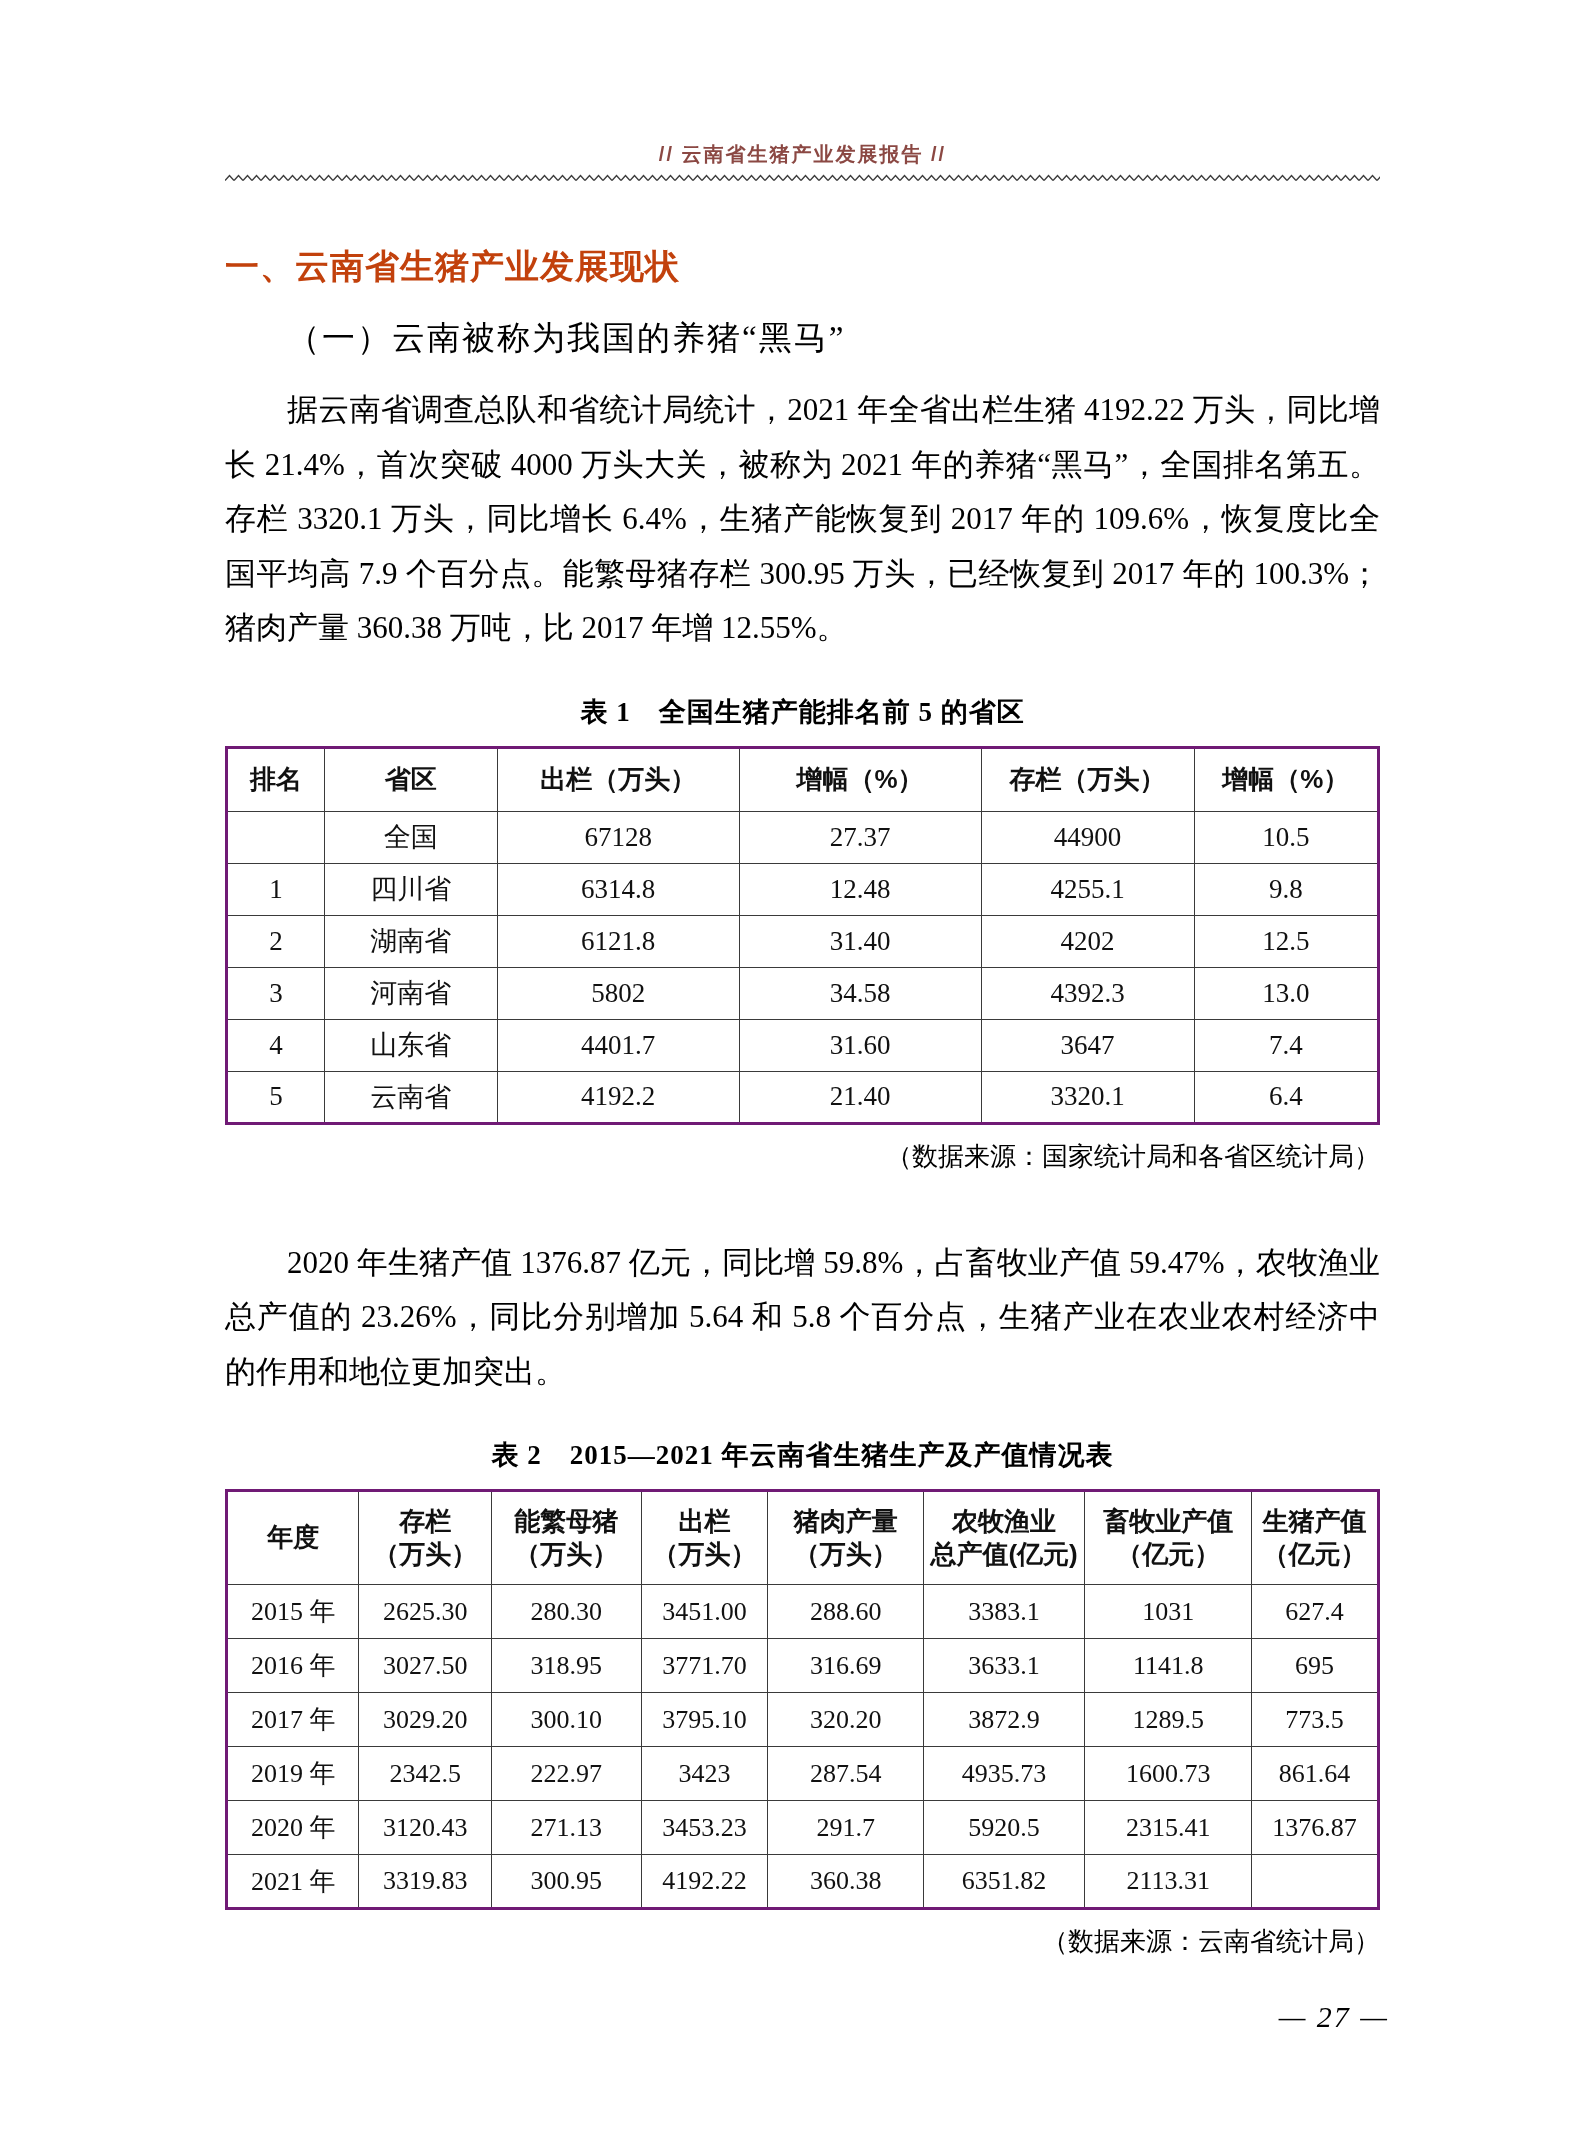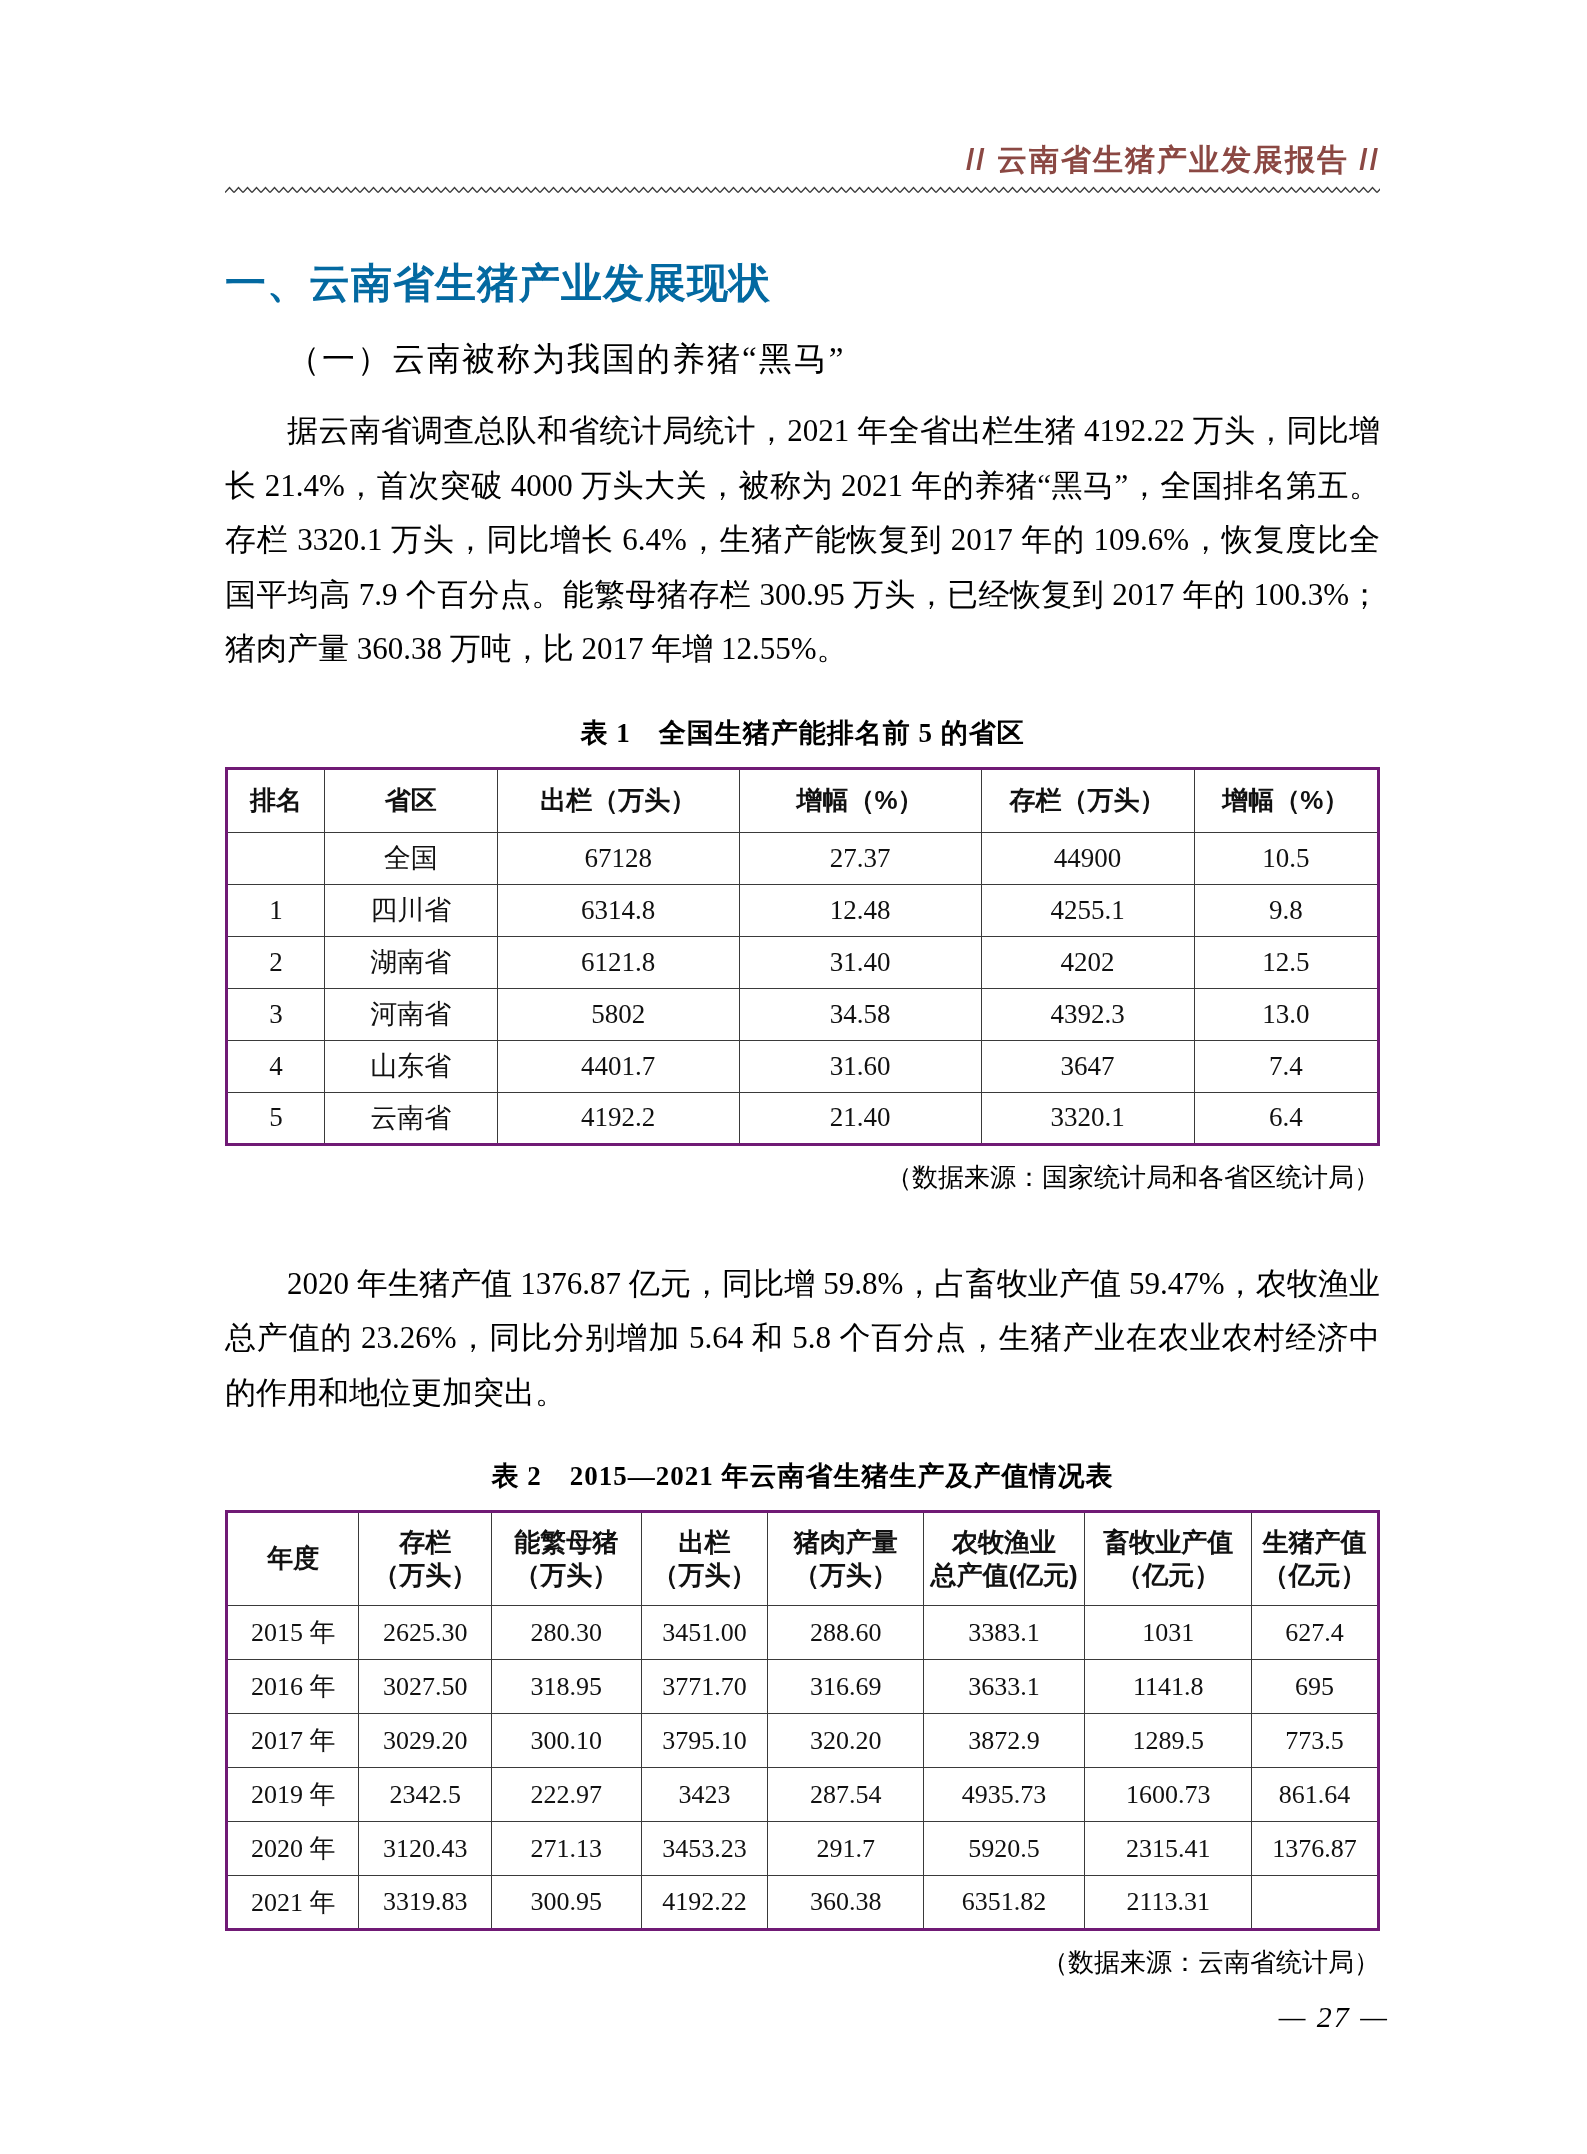--- a/index.html
+++ b/index.html
@@ -14,40 +14,40 @@
   }
   .content {
     position: absolute;
     left: 225px;
     top: 0;
     width: 1155px;
   }
   
   .page-header {
     margin-top: 142px;
-    text-align: right;
+    text-align: center;
     font-family: "Liberation Sans", sans-serif;
     font-weight: bold;
-    font-size: 30px;
+    font-size: 20px;
     letter-spacing: 2px;
     line-height: 1.2;
   }
   .zigzag-rule {
     display: block;
     width: 100%;
     height: 8px;
     margin-top: 8px;
   }
   
   .section-heading {
     margin-top: 62px;
     font-family: "Liberation Sans", sans-serif;
     font-weight: bold;
-    font-size: 41px;
-    color: #0369a1;
+    font-size: 34px;
+    color: #c2410c;
     letter-spacing: 1px;
   }
   .sub-heading {
     margin-top: 26px;
     padding-left: 62px;
     font-size: 33px;
     letter-spacing: 2px;
     color: #000;
   }
   

